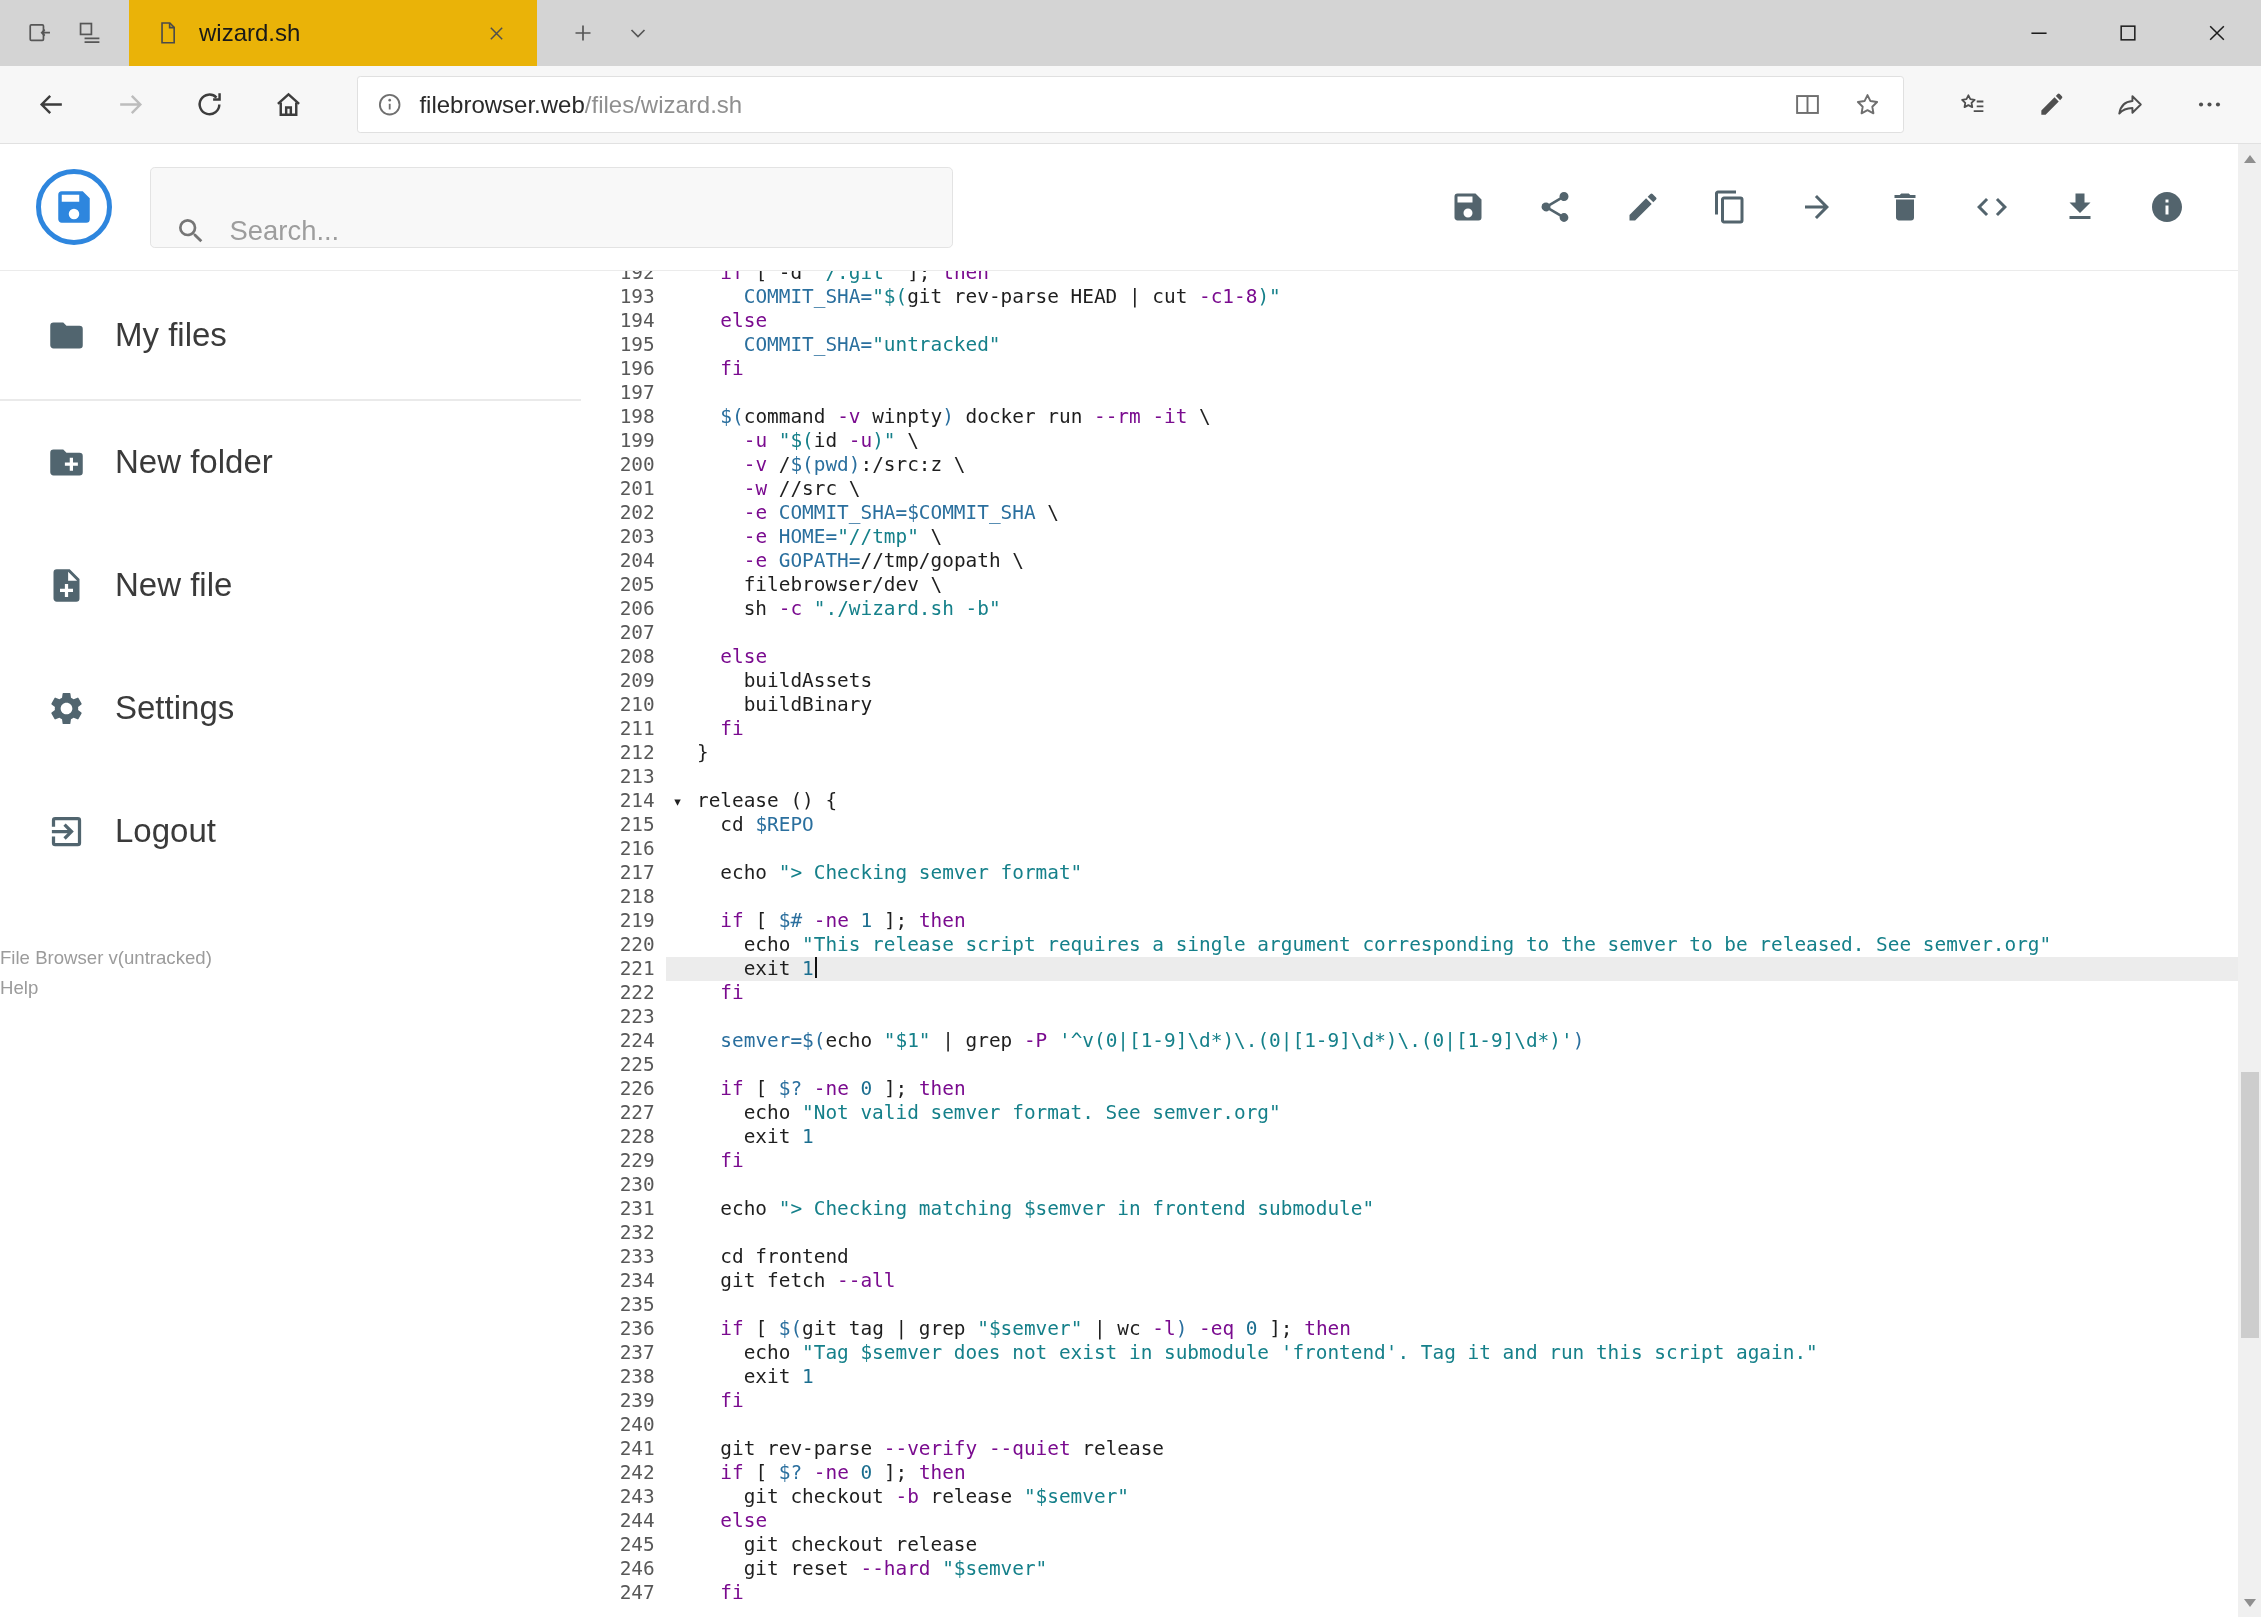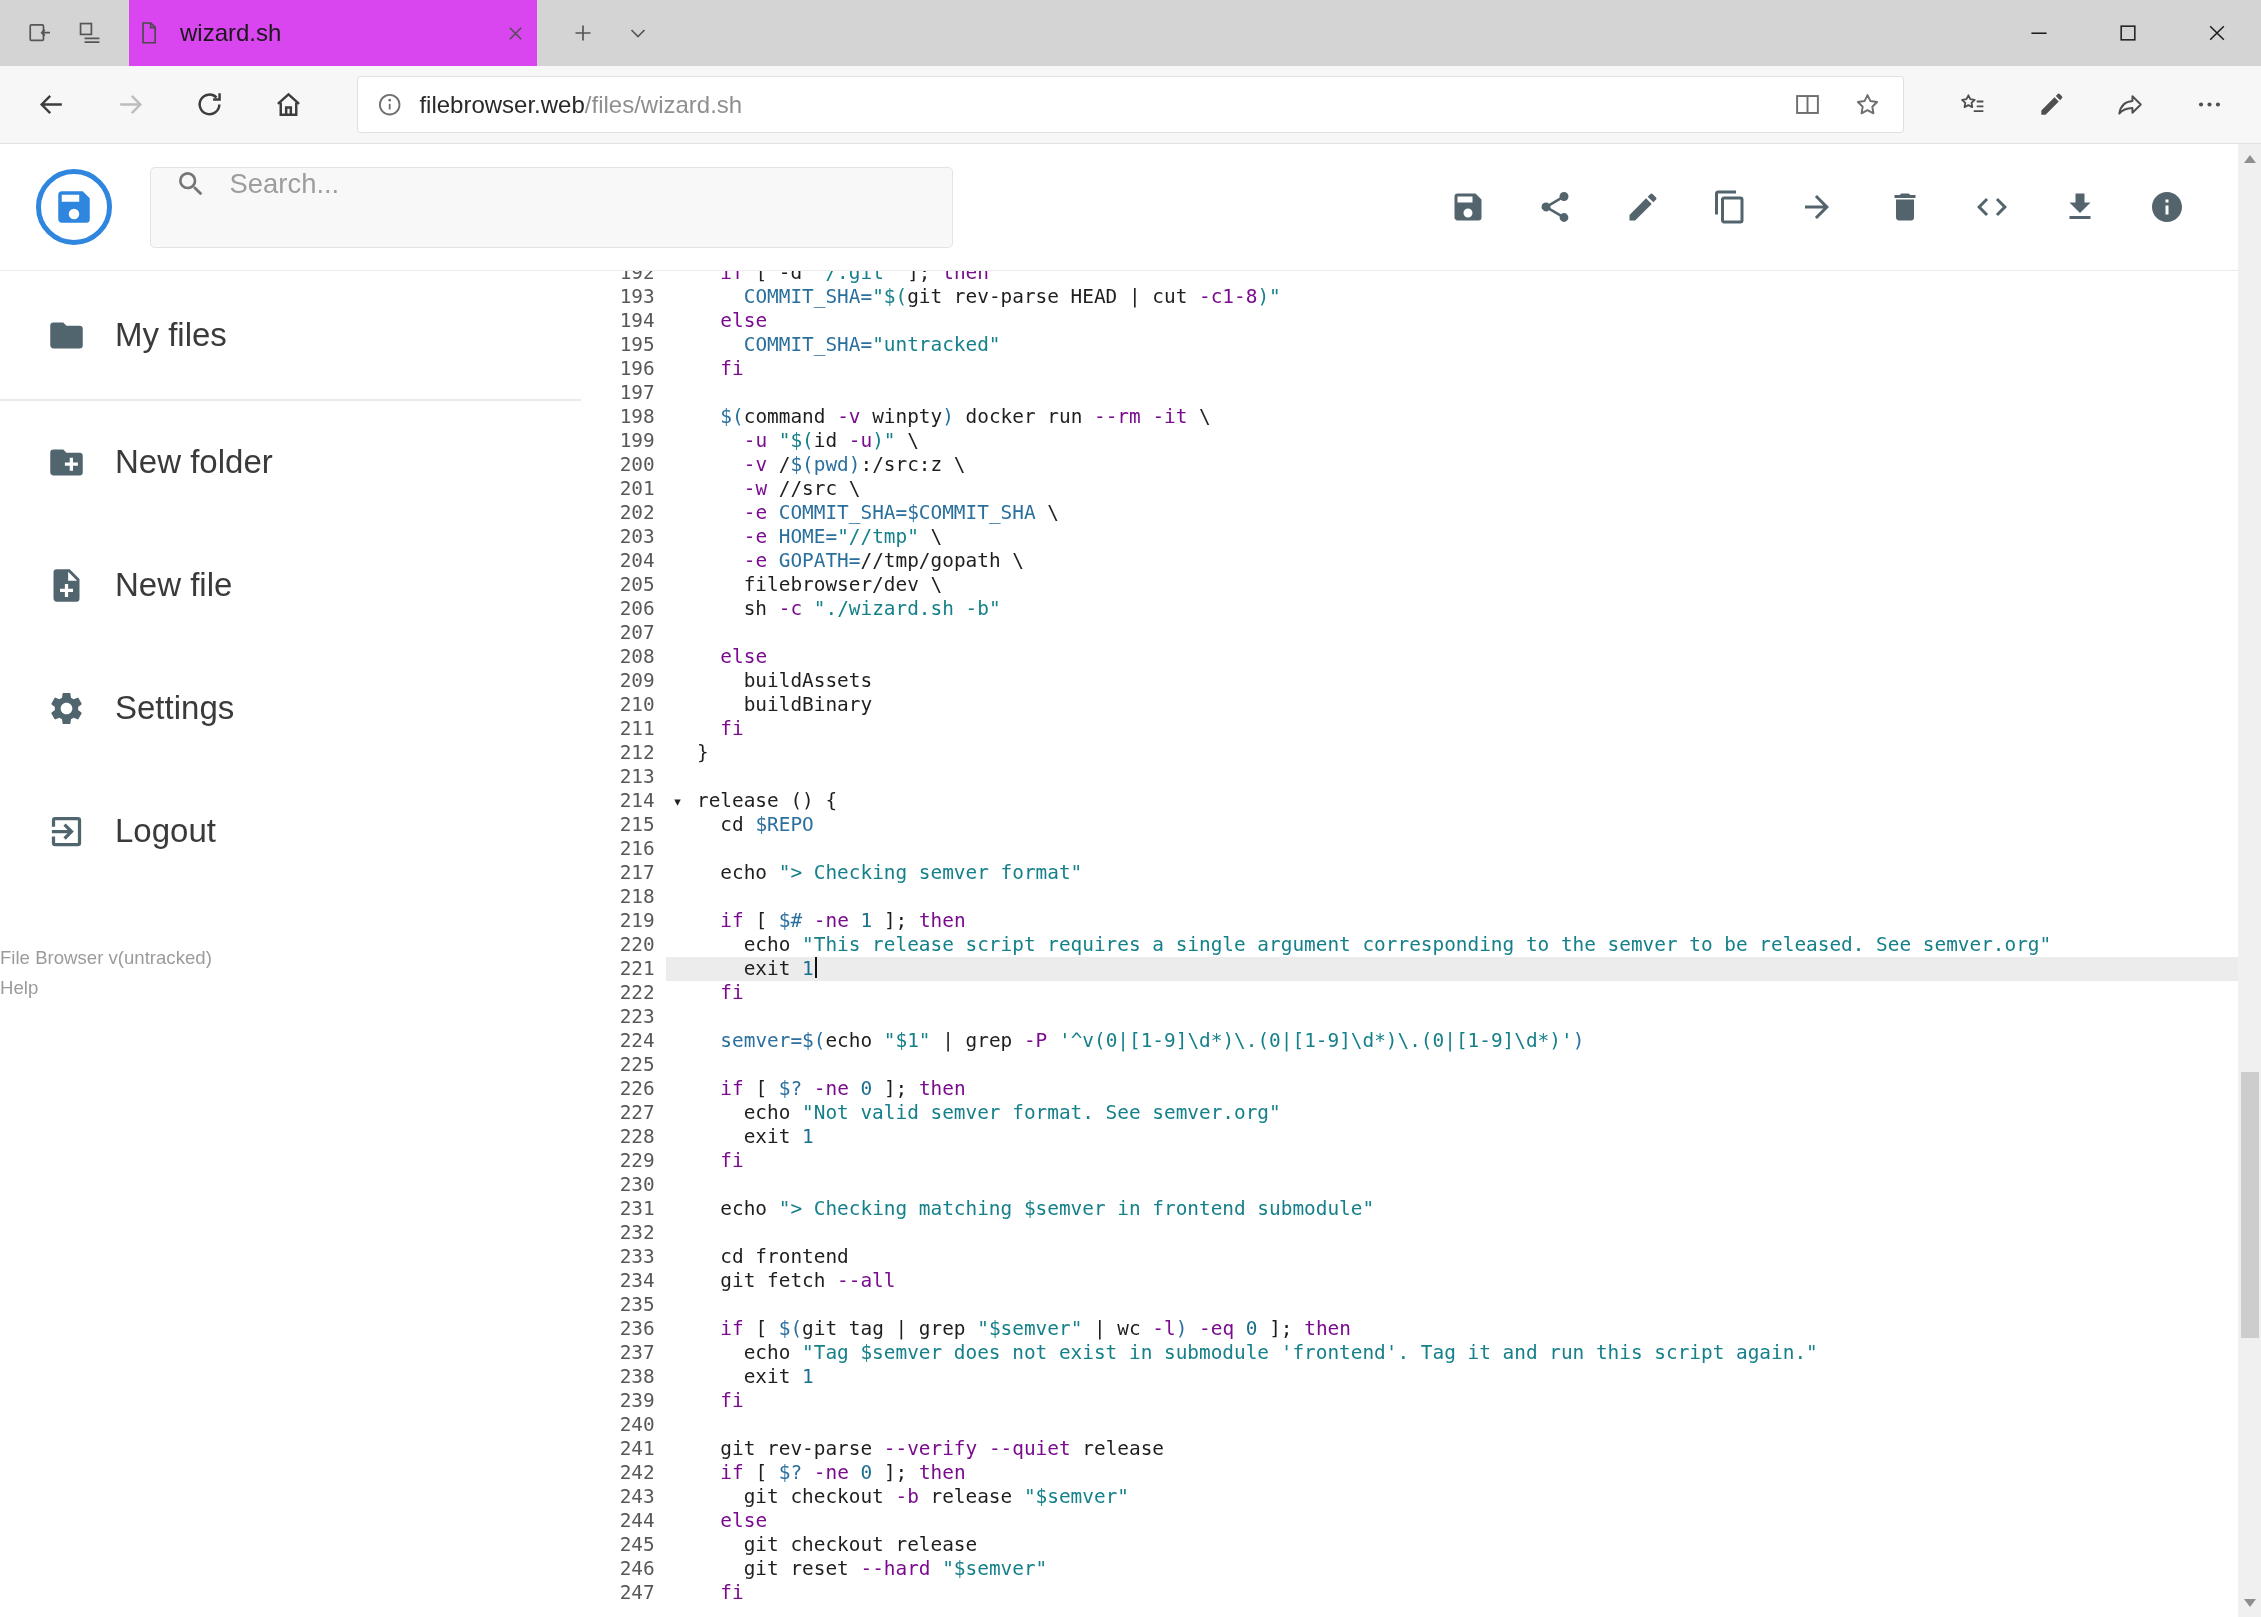--- a/index.html
+++ b/index.html
@@ -11,21 +11,21 @@
   body{font-family:"Liberation Sans",sans-serif;background:#fff;position:relative}
   button{font-family:inherit;background:none;border:none;padding:0;cursor:pointer;color:inherit}
   .icon{display:inline-flex;align-items:center;justify-content:center}
   .icon svg{width:100%;height:100%;display:block}
 
   
   .tabbar{height:66px;background:#d4d4d4;display:flex;align-items:stretch}
   .corner{width:129px;display:flex;align-items:center;justify-content:center;gap:22.6px;color:#565656}
   .corner .ibtn{display:flex}
   .corner .ibtn .icon{width:27.4px;height:27.4px}
-  .tab{width:408px;background:#d946ef;display:flex;align-items:center;padding:0 7px;gap:18px}
+  .tab{width:408px;background:#eab308;display:flex;align-items:center;padding:0 26px;gap:18px}
   .tab .favicon{width:26px;height:26px;color:#4a4a4a;flex:0 0 26px}
   .tab-title{flex:1;font-size:24px;color:#191919;white-space:nowrap;overflow:hidden}
   .tab .ibtn{width:29px;height:29px;display:flex;align-items:center;justify-content:center;color:#4f4f4f}
   .tab .ibtn .icon{width:21px;height:21px}
   .after-tab{display:flex;align-items:center;gap:31px;padding-left:34px;color:#565656}
   .after-tab .ibtn{display:flex}
   .after-tab .ibtn .icon{width:24px;height:24px}
   .win{margin-left:auto;display:flex;align-items:stretch}
   .win .ibtn{width:89px;display:flex;align-items:center;justify-content:center;color:#1c1c1c}
   .win .ibtn .icon{width:26px;height:26px}
@@ -44,21 +44,21 @@
   .url-host{color:#2a2a2a}
   .url-path{color:#8f8f8f}
   .url-icons{display:flex;gap:24px}
   .url-icons .ibtn{width:36px;height:36px;display:flex;align-items:center;justify-content:center;color:#6f6f6f}
   .url-icons .ibtn .icon{width:29px;height:29px}
 
   
   .appbar{height:127px;background:#fff;border-bottom:1.6px solid #ebebeb;display:flex;align-items:center;padding-left:36px}
   .logo{width:76px;height:76px;border-radius:50%;border:5.7px solid var(--accent);display:flex;align-items:center;justify-content:center;color:var(--accent);background:#fff;flex:0 0 76px}
   .logo .icon{width:42px;height:42px}
-  .search{width:803px;height:81px;margin-left:38px;background:#f8f8f8;border:1.6px solid #e3e3e3;border-radius:4.8px;display:flex;align-items:flex-start;padding:0 24px;gap:22.6px}
+  .search{width:803px;height:81px;margin-left:38px;background:#f8f8f8;border:1.6px solid #e3e3e3;border-radius:4.8px;display:flex;align-items:flex-end;padding:0 24px;gap:22.6px}
   .search .sicon{width:32px;height:32px;color:#757575;flex:0 0 32px}
   .search input{flex:1;border:0;background:transparent;outline:none;font-size:27.4px;color:#333;font-family:inherit}
   .search input::placeholder{color:#9d9d9d}
   .toolbar{margin-left:auto;display:flex;gap:19.4px;padding-right:60px}
   .toolbar .ibtn{width:68px;height:68px;display:flex;align-items:center;justify-content:center;color:#53646d}
   .toolbar .ibtn .icon{width:36px;height:36px}
 
   
   .app-body{display:flex;height:1347px}
   .sidebar{width:581px;flex:0 0 581px;display:flex;flex-direction:column;background:#fff}

